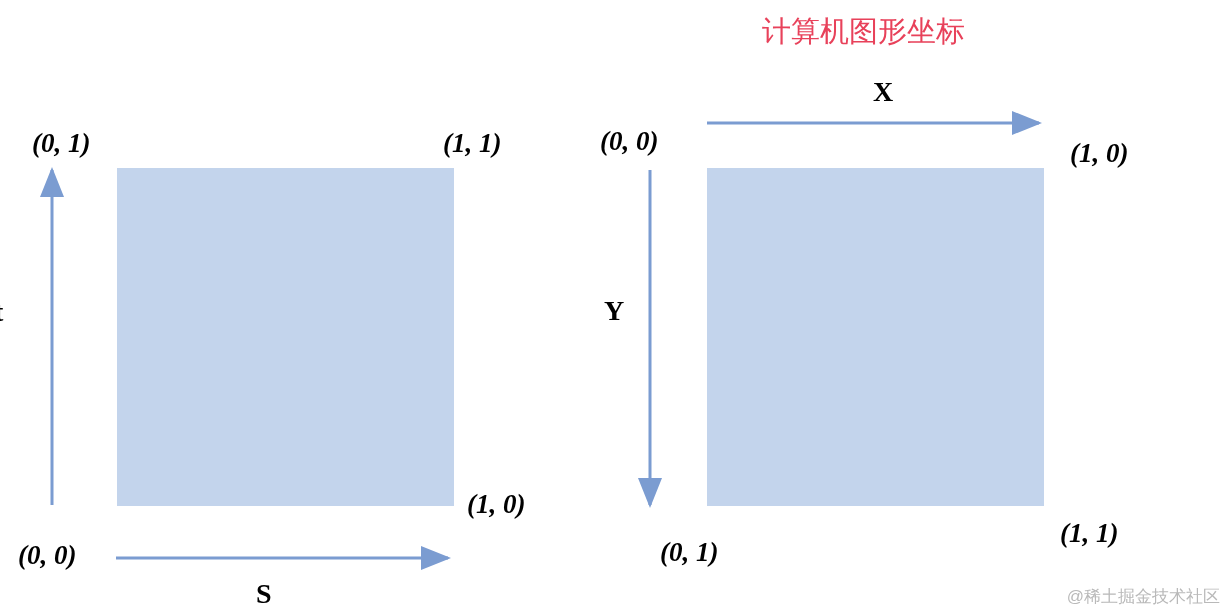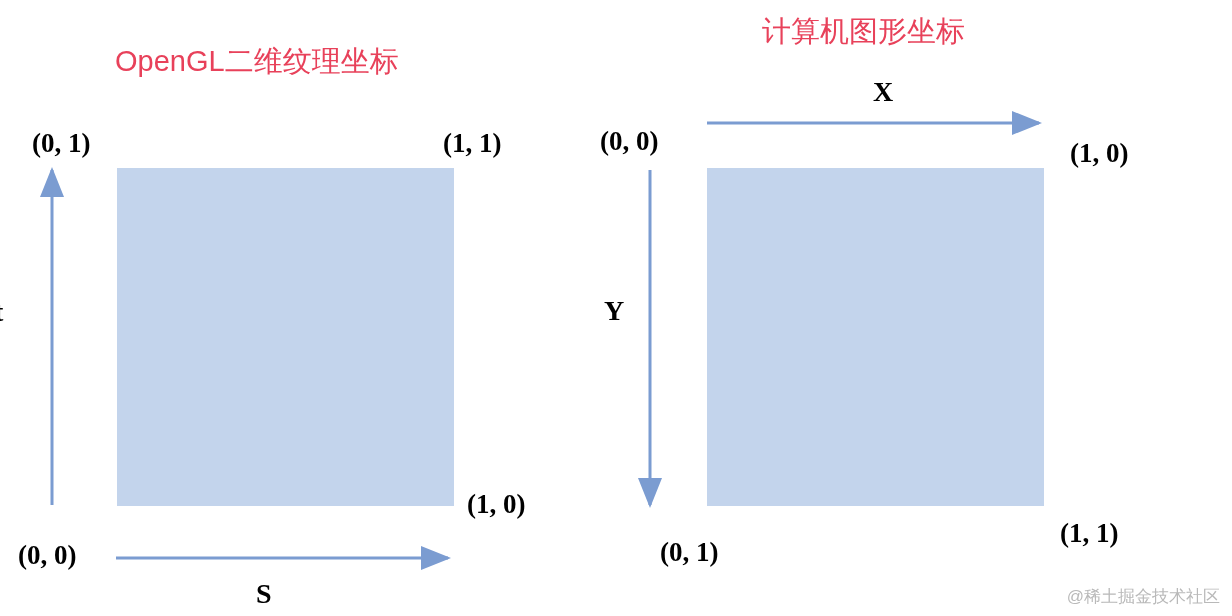--- a/index.html
+++ b/index.html
@@ -47,20 +47,21 @@
     height: 338px;
   }
 
   .label {
     position: absolute;
     font-family: "Liberation Serif", serif;
     font-weight: bold;
     font-size: 27px;
     color: #000000;
     white-space: nowrap;
+    font-style: italic;
   }
   .axis-label {
     position: absolute;
     font-family: "Liberation Serif", serif;
     font-weight: bold;
     font-size: 28px;
     color: #000000;
     white-space: nowrap;
   }
 
@@ -96,21 +97,20 @@
     width: 1232px;
     height: 616px;
     overflow: visible;
   }
 </style>
 </head>
 <body>
 
 <div class="stage">
 
-  <div class="title" id="title-left">OpenGL二维纹理坐标</div>
   <div class="title" id="title-right">计算机图形坐标</div>
 
   <div class="quad" id="quad-left"></div>
   <div class="quad" id="quad-right"></div>
 
   <svg class="arrows" viewBox="0 0 1232 616">
     <defs>
       <marker id="ah" markerWidth="10" markerHeight="8" refX="9" refY="4" orient="auto">
         <path d="M0,0 L10,4 L0,8 z" fill="#7b9cd1"></path>
       </marker>

